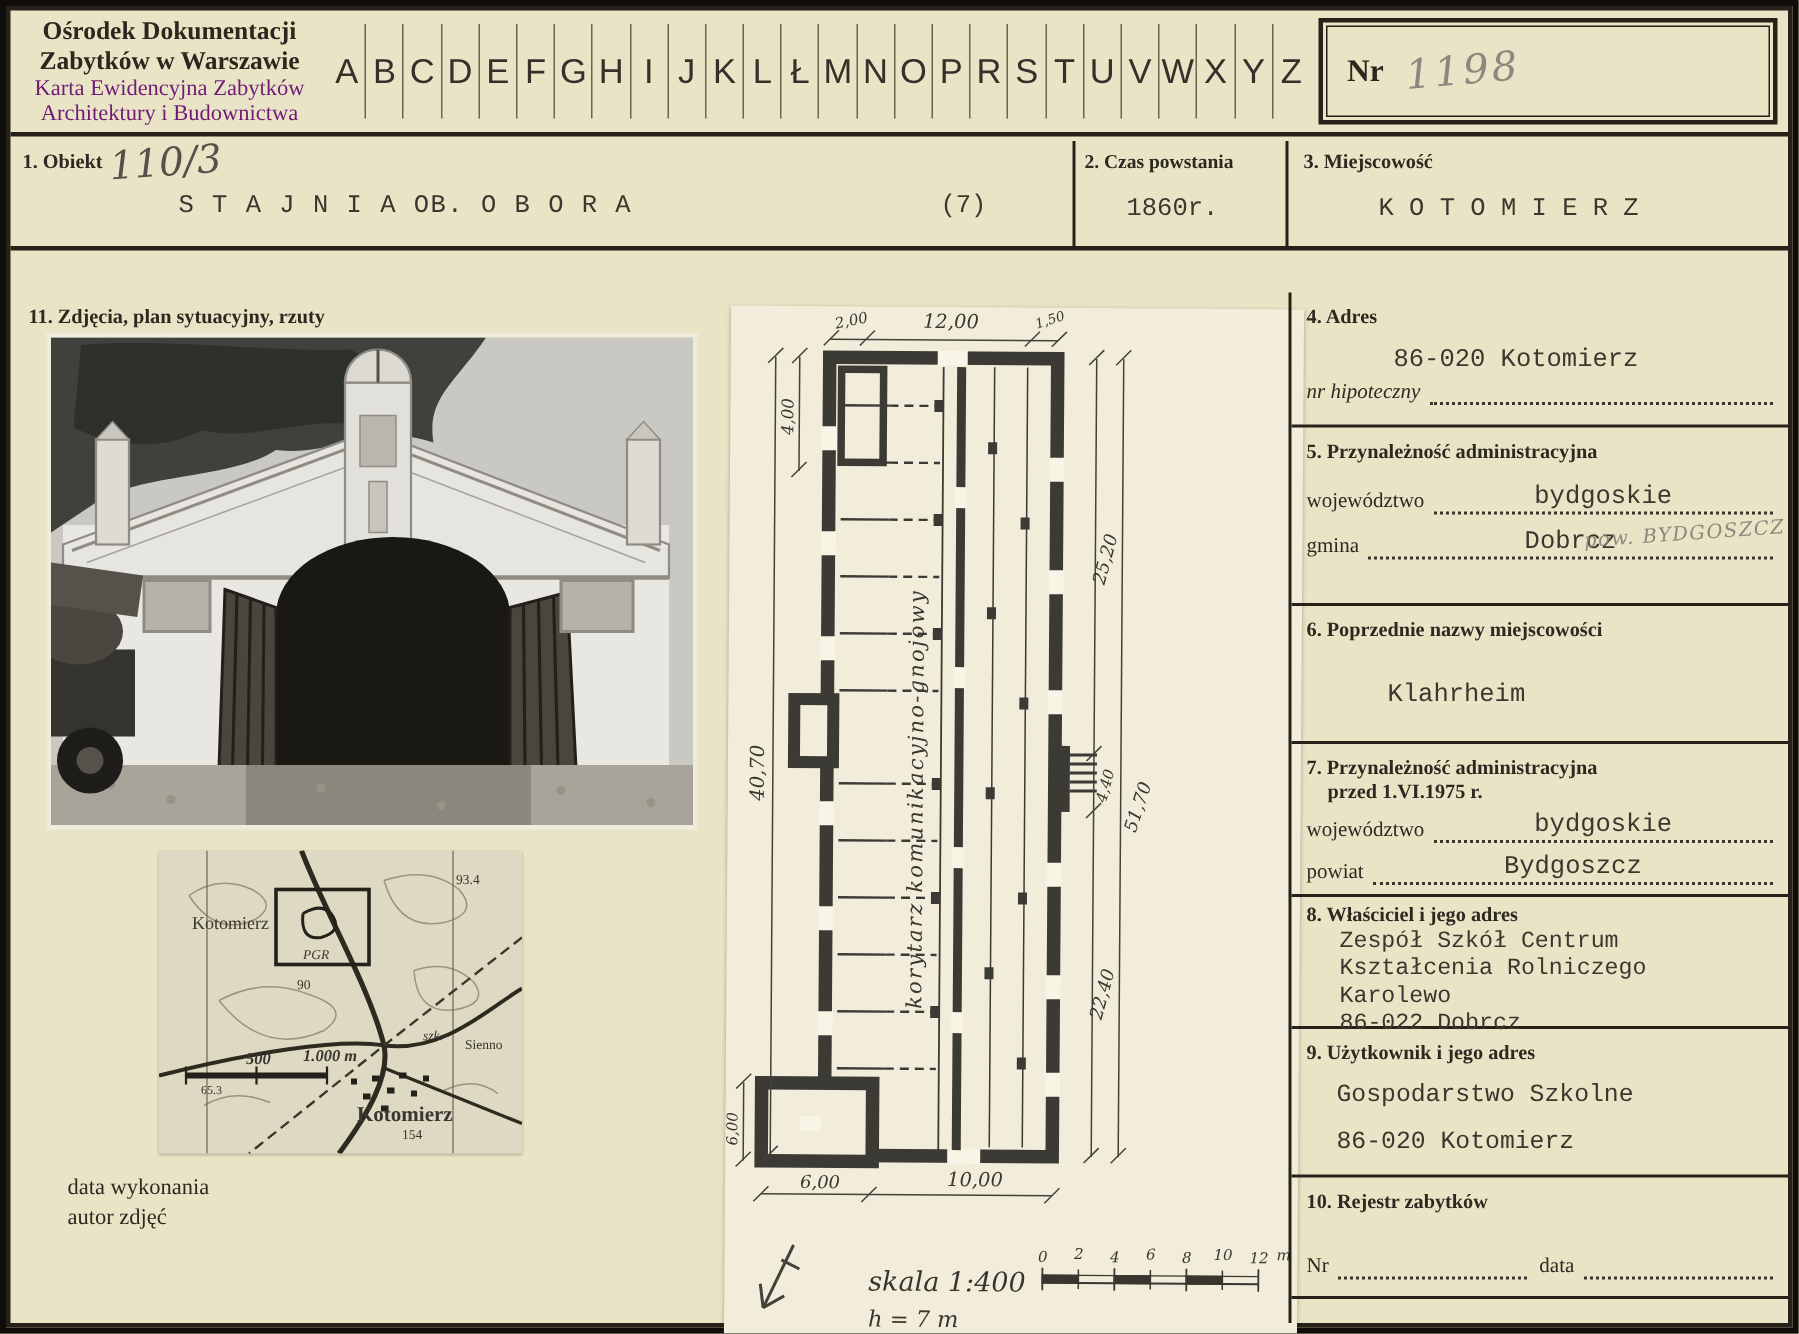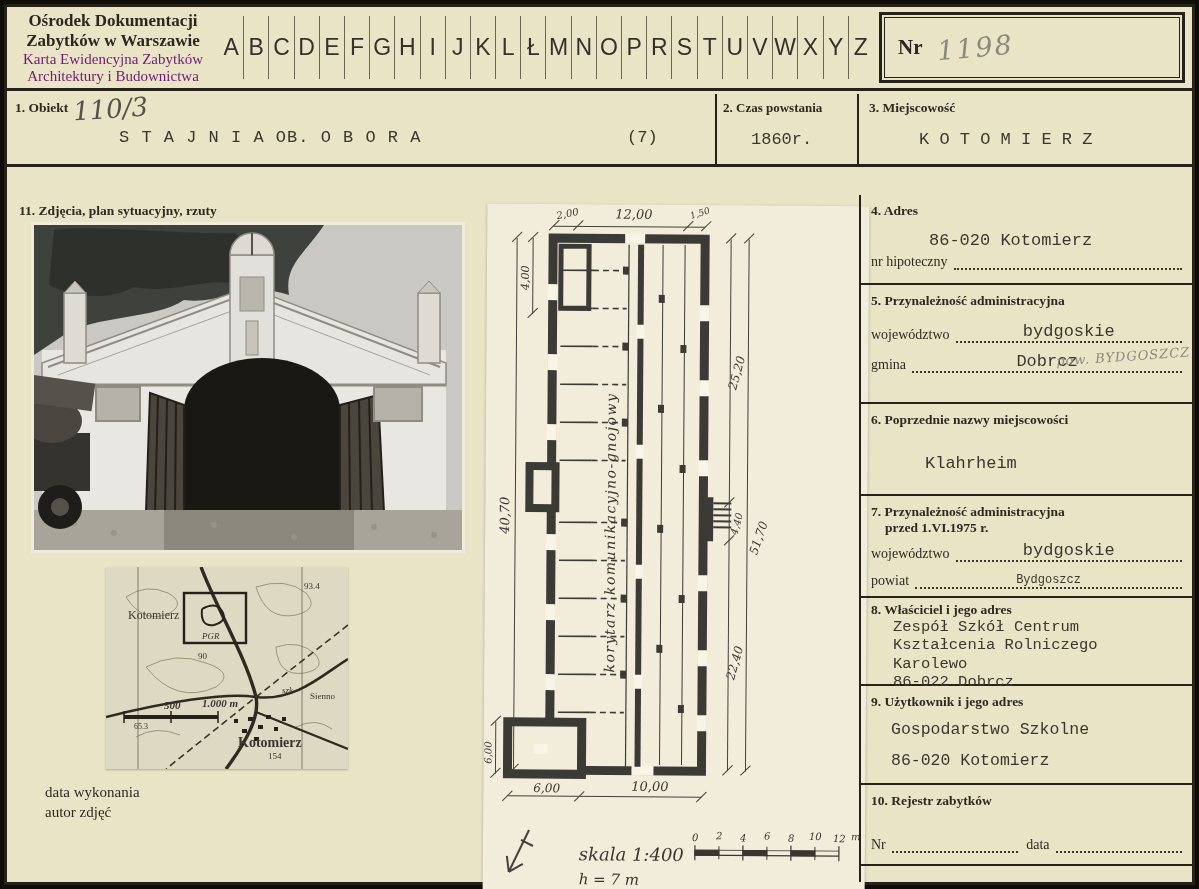--- a/index.html
+++ b/index.html
@@ -418,21 +418,21 @@
         </g>
       </svg>
     </div>
    </div>
 
    <div class="rightcol">
 
     <div class="field f4">
       <div class="slabel">4. Adres</div>
       <div class="typed" style="margin:12px 0 0 58px;font-size:17px;">86-020 Kotomierz</div>
-      <div class="dotrow" style="margin-top:4px;">
+      <div class="dotrow" style="margin-top:4px;font-style:italic;">
         <span class="dlabel">nr hipoteczny</span>
         <span class="dfill"></span>
       </div>
     </div>
 
     <div class="field f5">
       <div class="slabel">5. Przynależność administracyjna</div>
       <div class="dotrow" style="margin-top:14px;">
         <span class="dlabel">województwo</span>
         <span class="dfill"><span class="typed" style="font-size:17px;">bydgoskie</span></span>
@@ -451,21 +451,21 @@
 
     <div class="field f7">
       <div class="slabel">7. Przynależność administracyjna</div>
       <div class="slabel" style="margin-left:14px;">przed 1.VI.1975 r.</div>
       <div class="dotrow" style="margin-top:6px;">
         <span class="dlabel">województwo</span>
         <span class="dfill"><span class="typed" style="font-size:17px;">bydgoskie</span></span>
       </div>
       <div class="dotrow" style="margin-top:8px;">
         <span class="dlabel">powiat</span>
-        <span class="dfill"><span class="typed" style="font-size:12px;font-family:Liberation Mono, monospace;">Bydgoszcz</span></span>
+        <span class="dfill"><span class="typed" style="font-size:17px;font-family:Liberation Mono, monospace;">Bydgoszcz</span></span>
       </div>
     </div>
 
     <div class="field f8" style="padding-top:4px;">
       <div class="slabel">8. Właściciel i jego adres</div>
       <div class="typed" style="margin-left:22px;font-size:15.5px;line-height:1.18;">
         <div>Zespół Szkół Centrum</div>
         <div>Kształcenia Rolniczego</div>
         <div>Karolewo</div>
         <div>86-022 Dobrcz</div>

